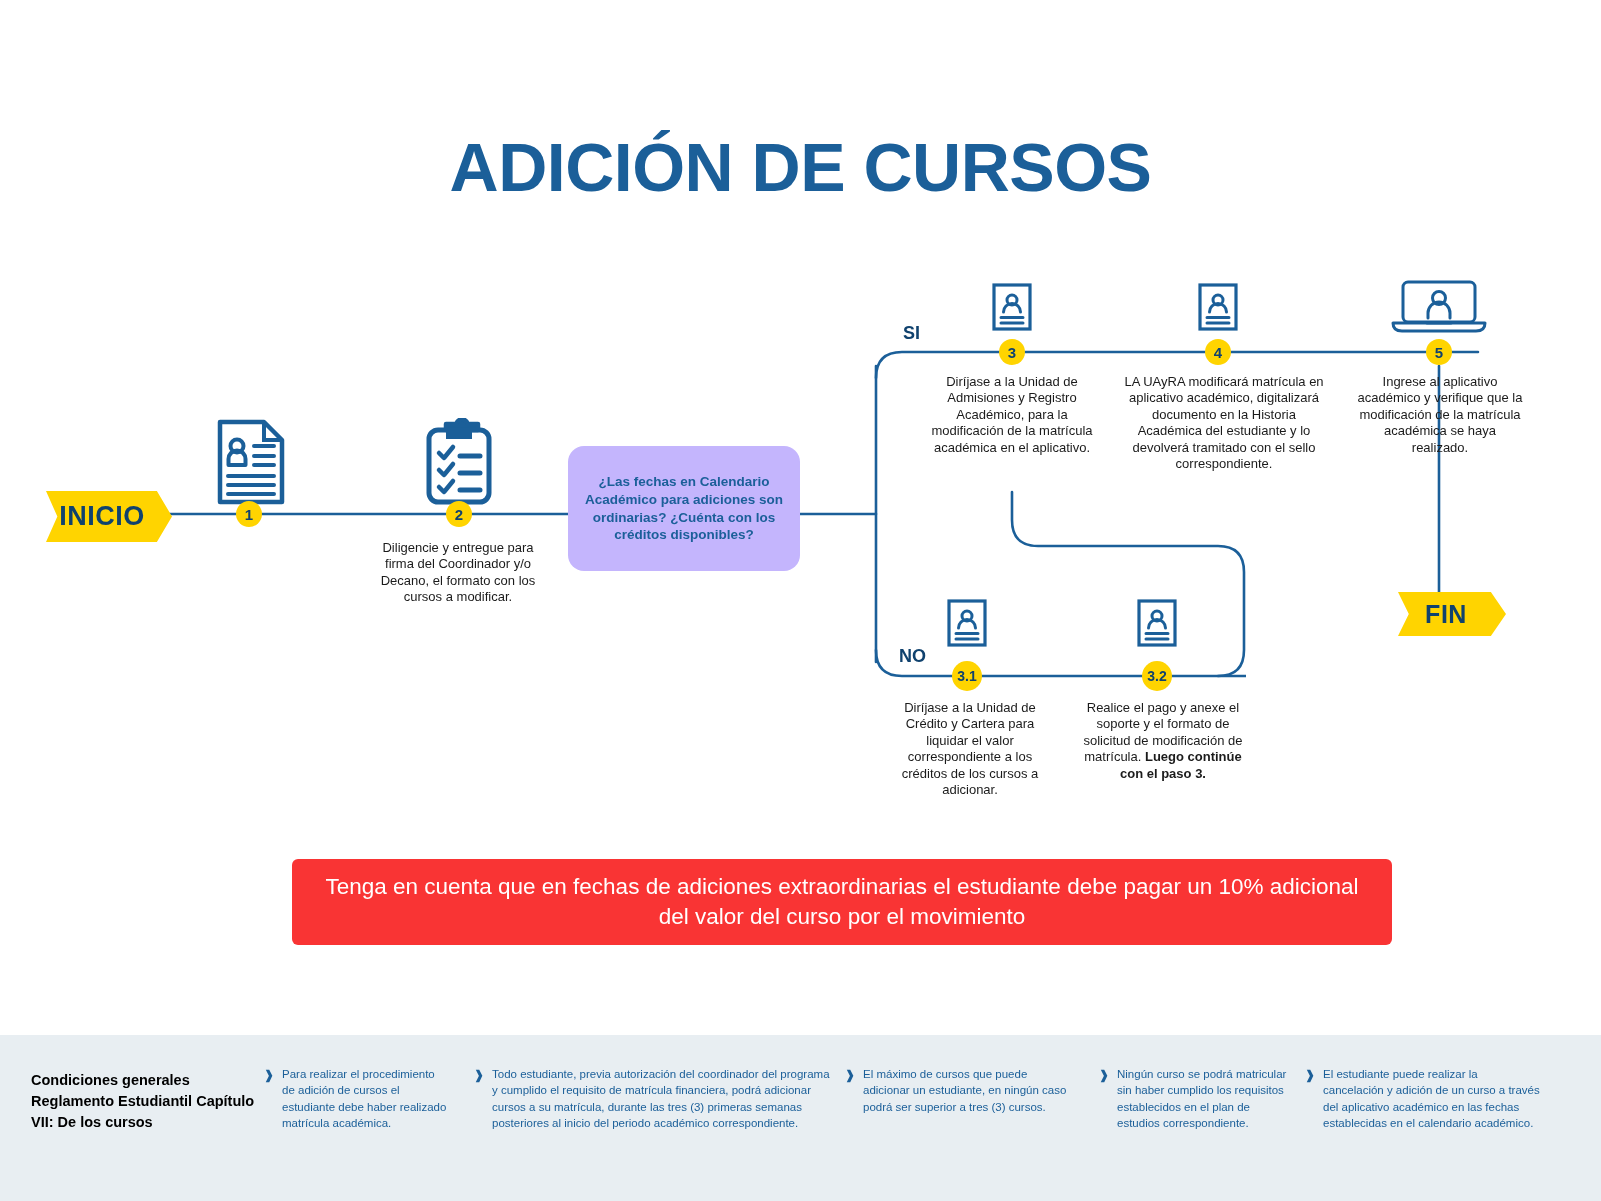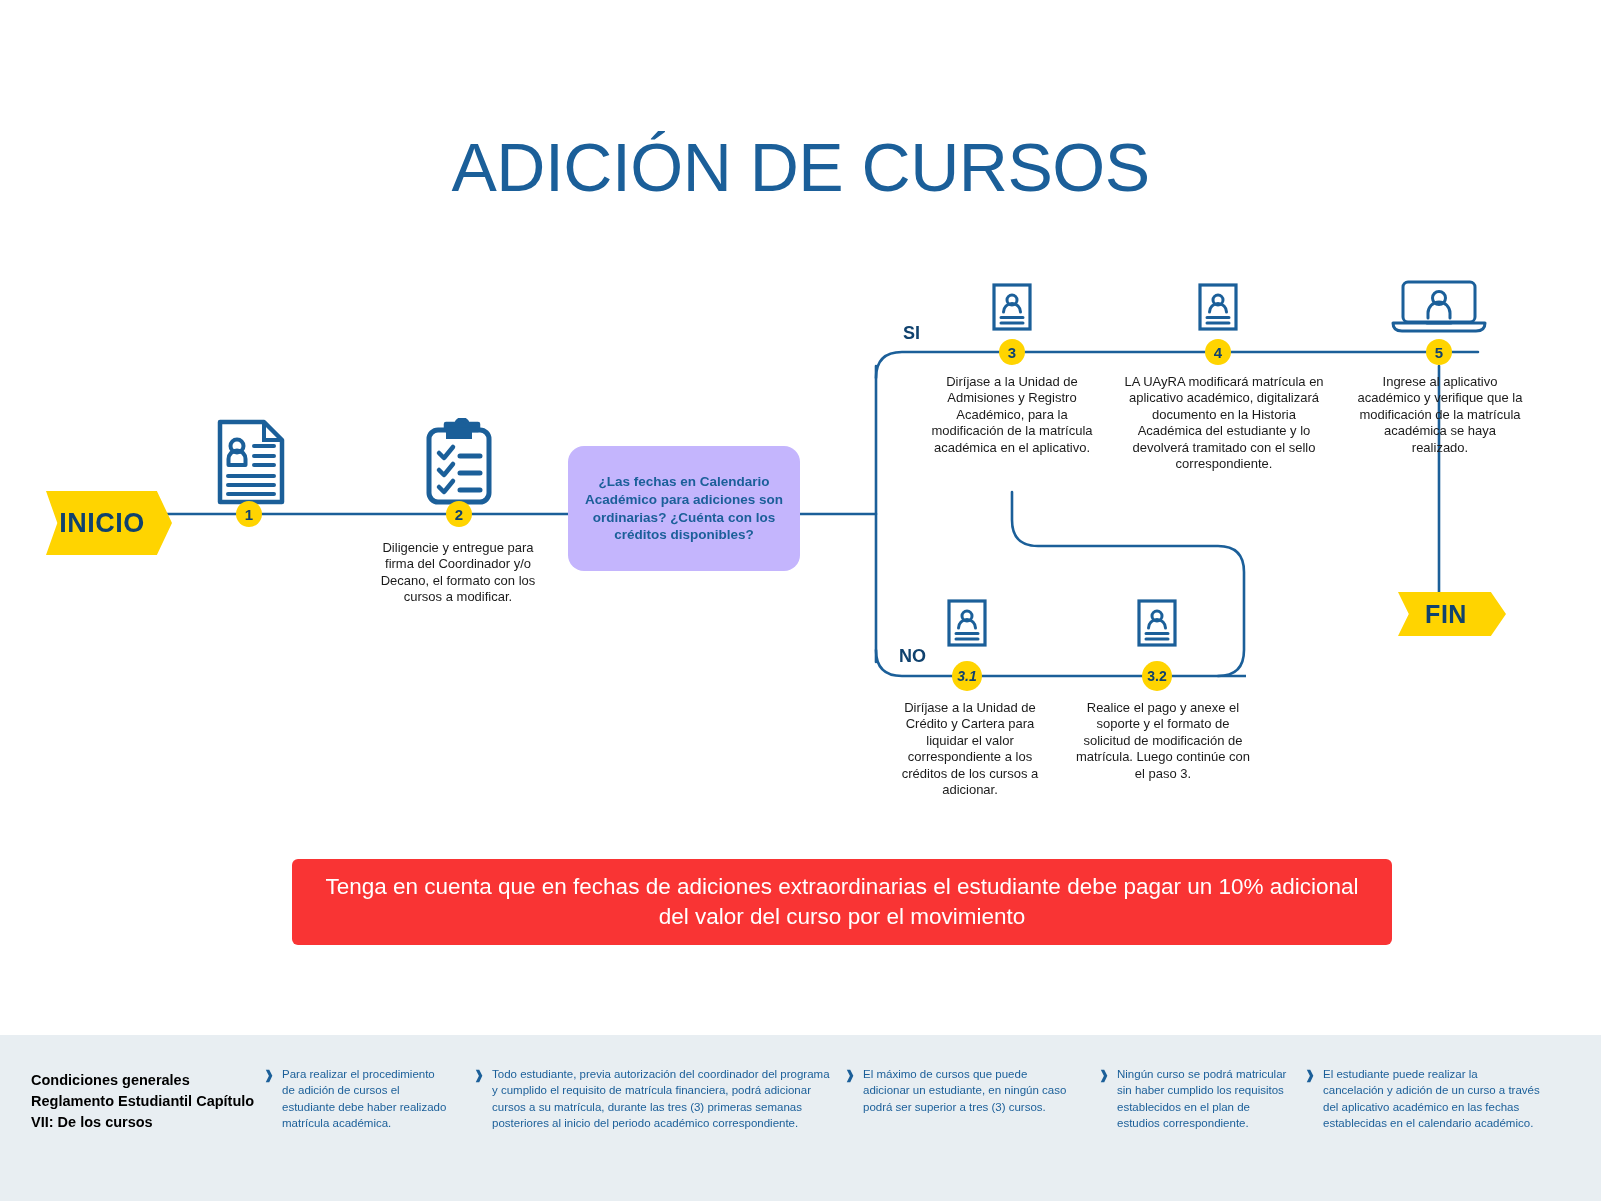--- a/index.html
+++ b/index.html
@@ -7,35 +7,35 @@
     width:1601px;height:1201px;position:relative;overflow:hidden;
     background:#ffffff;
     font-family:"Liberation Sans", sans-serif;
     color:#1b1b1b;
   }
   .canvas{position:absolute;left:0;top:0;width:1601px;height:1201px;}
 
   
   .title{
     position:absolute;left:0;top:128px;width:1601px;text-align:center;
-    font-size:68px;font-weight:normal;letter-spacing:-0.5px;
+    font-size:68px;font-weight:bold;letter-spacing:-0.5px;
     color:#1b5f99;
   }
 
   
   .wires{position:absolute;left:0;top:0;width:1601px;height:1201px;}
 
   
   .chip{
     position:absolute;display:flex;align-items:center;justify-content:center;
     background:#ffd400;color:#10426e;font-weight:bold;
     font-size:27px;letter-spacing:0.5px;
   }
   .chip.inicio{
-    left:46px;top:491px;width:112px;height:64px;
+    left:46px;top:491px;width:112px;height:51px;
     clip-path:polygon(0 0, 88% 0, 100% 50%, 88% 100%, 0 100%, 9% 50%);
     padding-right:14px;
   }
   .chip.fin{
     left:1398px;top:592px;width:96px;height:44px;
     clip-path:polygon(0 0, 86% 0, 100% 50%, 86% 100%, 0 100%, 10% 50%);
     padding-right:12px;font-size:25px;
   }
 
   
@@ -54,21 +54,21 @@
     display:flex;align-items:center;justify-content:center;
     text-align:center;padding:6px 12px;box-sizing:border-box;
   }
   .decision span{
     font-size:13.5px;font-weight:bold;color:#1b5f99;line-height:1.32;
   }
 
   
   .cap{position:absolute;text-align:center;font-size:13px;line-height:1.26;color:#1b1b1b;}
   .cap .hd{display:block;font-weight:bold;color:#1b5f99;font-size:14.5px;margin-bottom:2px;}
-  .cap b{font-weight:normal;}
+  .cap b{font-weight:bold;}
 
   
   .branch{position:absolute;font-weight:bold;font-size:18px;color:#10426e;}
 
   
   .icon{position:absolute;}
 
   
   .warn{
     position:absolute;left:292px;top:859px;width:1100px;height:86px;
@@ -208,21 +208,21 @@
   </div>
 
   <div class="branch" style="left:903px;top:323px;">SI</div>
   <div class="branch" style="left:899px;top:646px;">NO</div>
 
   <div class="badge b1" style="left:236px;top:501px;">1</div>
   <div class="badge b1" style="left:446px;top:501px;">2</div>
   <div class="badge b1" style="left:999px;top:339px;">3</div>
   <div class="badge b1" style="left:1205px;top:339px;">4</div>
   <div class="badge b1" style="left:1426px;top:339px;">5</div>
-  <div class="badge b2" style="left:952px;top:661px;font-style:italic;">3.1</div>
+  <div class="badge b2" style="left:952px;top:661px;">3.1</div>
   <div class="badge b2" style="left:1142px;top:661px;">3.2</div>
 
 
   <div class="cap" style="left:374px;top:540px;width:168px;">
     <span>Diligencie y entregue para firma del Coordinador y/o Decano, el formato con los cursos a modificar.</span>
   </div>
 
   <div class="cap" style="left:922px;top:374px;width:180px;">
     <span>Diríjase a la Unidad de Admisiones y Registro Académico, para la modificación de la matrícula académica en el aplicativo.</span>
   </div>

